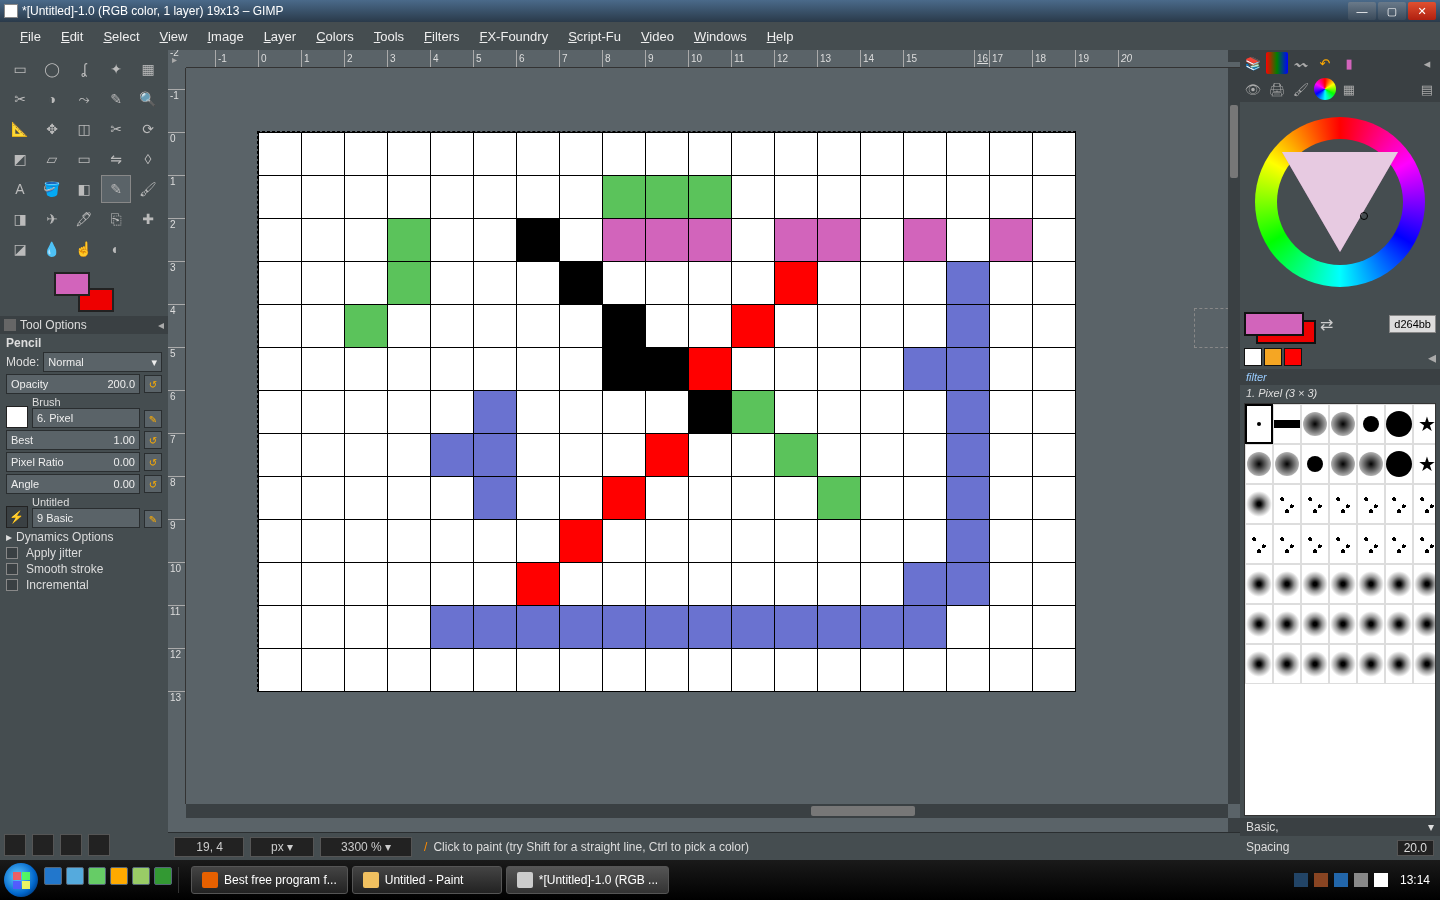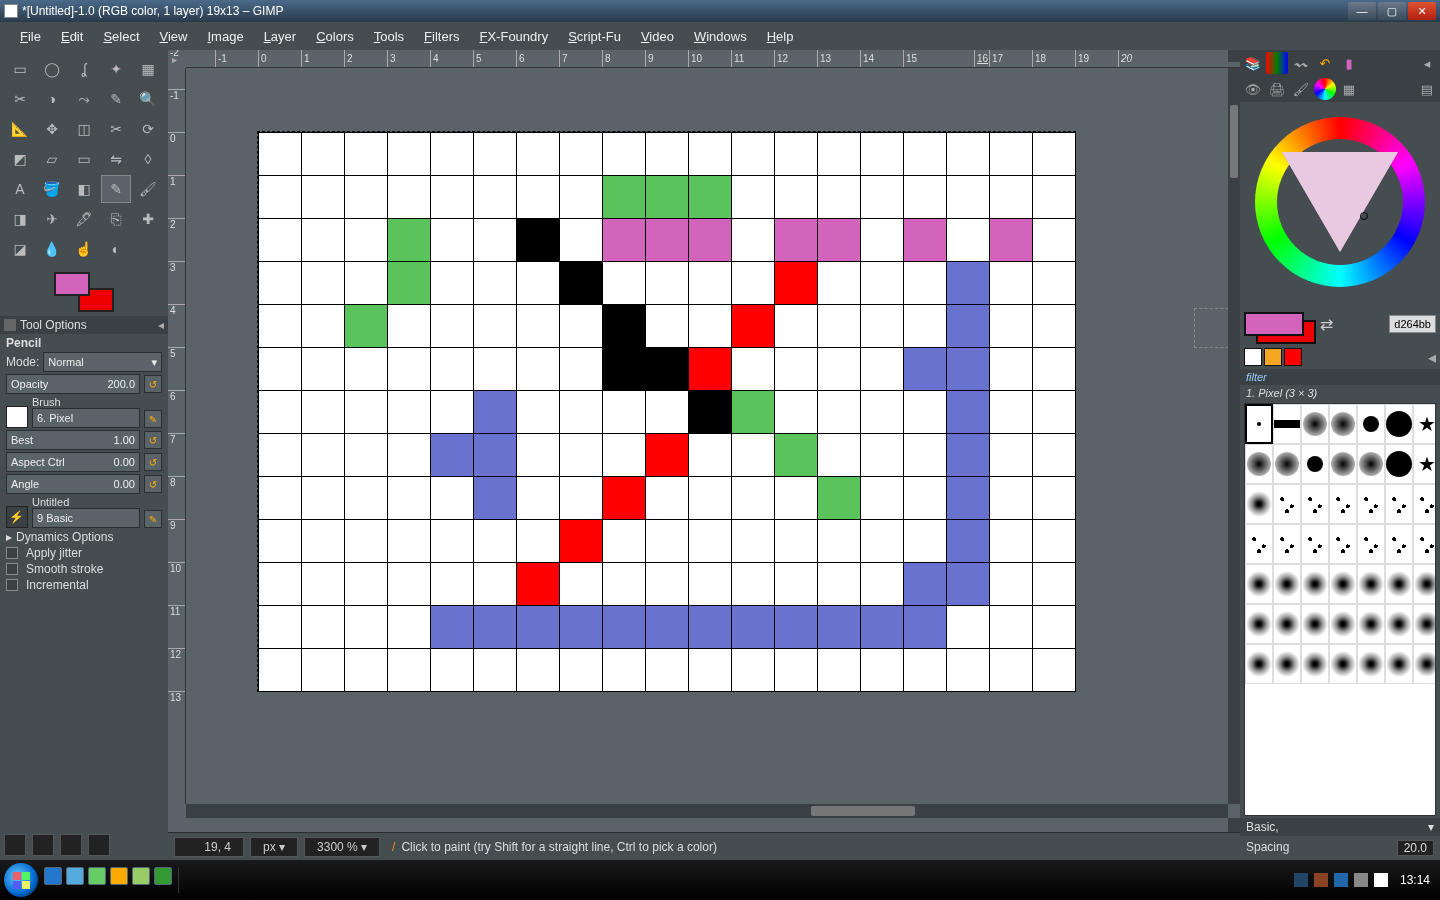--- a/index.html
+++ b/index.html
@@ -68,21 +68,21 @@
 
 .sbH{position:absolute;left:18px;right:12px;bottom:14px;height:14px;background:#3a4043;}
 .sbH .thumb{position:absolute;left:60%;width:10%;top:2px;bottom:2px;background:#777;border-radius:2px;}
 .sbV{position:absolute;top:18px;bottom:28px;right:0;width:12px;background:#3a4043;}
 .sbV .thumb{position:absolute;top:5%;height:10%;left:2px;right:2px;background:#777;border-radius:2px;}
 .cornerbox{position:absolute;top:0;right:0;width:12px;height:12px;background:#3a4043;}
 .navbox{position:absolute;bottom:0;right:0;width:12px;height:14px;background:#3a4043;}
 
 
 .cstatus{height:28px;background:#454d50;color:#ddd;font-size:12px;display:flex;align-items:center;padding:0 6px;border-top:1px solid #2a2e30;}
-.cstatus .field{background:#222;border:1px solid #555;padding:2px 12px;margin-right:6px;color:#ccc;}
+.cstatus .field{background:#222;border:1px solid #555;padding:2px 20px;margin-right:6px;color:#ccc;}
 .cstatus .slash{color:#ff8c00;margin:0 6px;}
 
 
 .rtabs{display:flex;background:#3a4043;padding:2px;gap:2px;}
 .rtabs .t{width:22px;height:22px;display:flex;align-items:center;justify-content:center;color:#aaa;font-size:13px;}
 .rtabs .sp{flex:1;}
 .rtabs .t.book{color:#d264bb;}
 .colorwheel{height:200px;display:flex;align-items:center;justify-content:center;position:relative;}
 .colorwheel .ring{width:170px;height:170px;border-radius:50%;background:conic-gradient(red,magenta,blue,cyan,lime,yellow,red);position:relative;}
 .colorwheel .ring::after{content:"";position:absolute;inset:22px;border-radius:50%;background:#454d50;}
@@ -259,21 +259,21 @@
       </div>
       <div class="optrow">
         <div class="spin" style="flex:1;justify-content:space-between">
             <span>Best</span>
             <span class="v">1.00</span>
           </div>
         <div class="iconbtn">↺</div>
       </div>
       <div class="optrow">
         <div class="spin" style="flex:1;justify-content:space-between">
-            <span>Aspect Ctrl</span>
+            <span>Pixel Ratio</span>
             <span class="v">0.00</span>
           </div>
         <div class="iconbtn">↺</div>
       </div>
       <div class="optrow">
         <div class="spin" style="flex:1;justify-content:space-between">
             <span>Angle</span>
             <span class="v">0.00</span>
           </div>
         <div class="iconbtn">↺</div>
@@ -674,20 +674,34 @@
     </div>
   <div class="ql">
     <div class="i" style="background:#27c"></div>
     <div class="i" style="background:#5ad"></div>
     <div class="i" style="background:#6c6"></div>
     <div class="i" style="background:#fa0"></div>
     <div class="i" style="background:#9c6"></div>
     <div class="i" style="background:#393"></div>
     <div class="sep"></div>
   </div>
+  <div id="tasks" style="display:flex">
+      <div class="taskbtn">
+        <div class="ic" style="background:#e66000"></div>
+        <span>Best free program f...</span>
+      </div>
+      <div class="taskbtn">
+        <div class="ic" style="background:#f0c060"></div>
+        <span>Untitled - Paint</span>
+      </div>
+      <div class="taskbtn active">
+        <div class="ic" style="background:#ccc"></div>
+        <span>*[Untitled]-1.0 (RGB ...</span>
+      </div>
+    </div>
   <div class="sp"></div>
   <div class="tray">
     <div class="i" style="background:#246"></div>
     <div class="i" style="background:#842"></div>
     <div class="i" style="background:#26a"></div>
     <div class="i" style="background:#888"></div>
     <div class="i" style="background:#fff"></div>
   </div>
   <div class="clock">13:14</div>
 </div>

